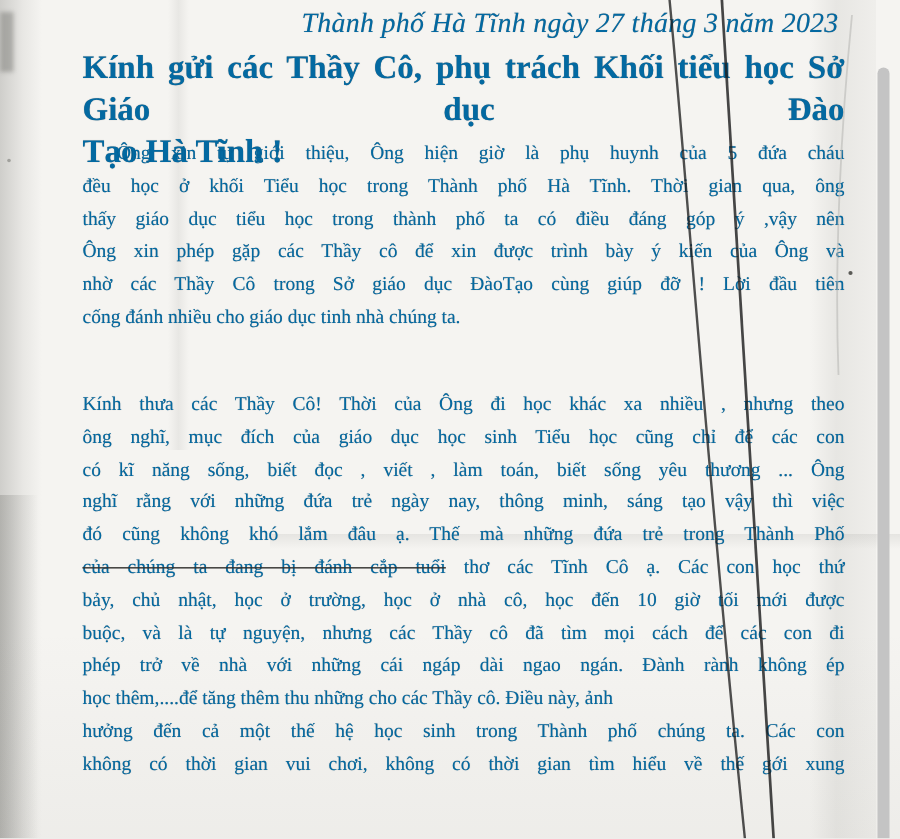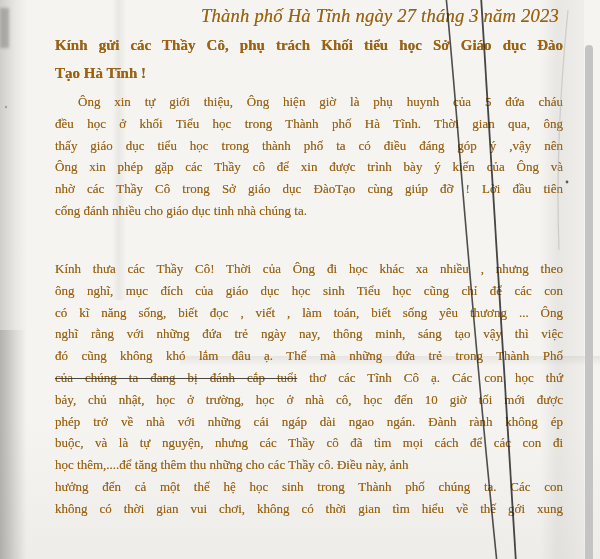--- a/index.html
+++ b/index.html
@@ -2,21 +2,21 @@
 <html><head>
 <meta charset="utf-8">
 <style>
   html,body{margin:0;padding:0;background:#e9e9e7;}
   .page{
     position:relative;
     width:600px;height:559px;
     overflow:hidden;
     background:#f5f4f1;
     font-family:"Liberation Serif","DejaVu Serif",serif;
-    color:#a16207;
+    color:#0369a1;
   }
   
   .edge-left{
     position:absolute;left:0;top:0;width:28px;height:559px;
     background:linear-gradient(to right, rgba(118,118,114,.30), rgba(118,118,114,.10) 55%, rgba(118,118,114,0));
     pointer-events:none;
   }
   .edge-left-lower{
     position:absolute;left:0;top:330px;width:30px;height:229px;
     background:linear-gradient(to right, rgba(105,105,100,.28), rgba(105,105,100,0) 85%);
@@ -56,21 +56,21 @@
   }
   
   .dateline{
     position:absolute;left:201px;top:5px;width:380px;
     font-style:italic;font-size:18.6px;letter-spacing:.2px;
     white-space:nowrap;
     text-shadow:0 0 .5px rgba(30,30,30,.45);
   }
   .salutation{
     position:absolute;left:55px;top:31px;width:508px;
-    font-weight:bold;font-size:15px;line-height:28px;
+    font-weight:bold;font-size:22px;line-height:28px;
     text-shadow:0 0 .5px rgba(20,20,20,.5);
   }
   .body-par{position:absolute;left:55px;width:508px;font-size:13px;line-height:21.8px;
     text-shadow:0 0 .5px rgba(30,30,30,.4);}
   .par1{top:91px;}
   .par2{top:258px;}
   .line{text-align:justify;text-align-last:justify;}
   .line.short{text-align-last:left;}
   .line.indent{padding-left:23px;}
   .struck{text-decoration:line-through;text-decoration-thickness:1.3px;text-decoration-color:rgba(50,50,48,.8);}
@@ -105,22 +105,22 @@
   </div>
 
   <div class="body-par par2">
     <div class="line">Kính thưa các Thầy Cô! Thời của Ông đi học khác xa nhiều , nhưng theo</div>
     <div class="line">ông nghĩ, mục đích của giáo dục học sinh Tiểu học cũng chỉ để các con</div>
     <div class="line">có kĩ năng sống, biết đọc , viết , làm toán, biết sống yêu thương ... Ông</div>
     <div class="line">nghĩ rằng với những đứa trẻ ngày nay, thông minh, sáng tạo vậy thì việc</div>
     <div class="line">đó cũng không khó lắm đâu ạ. Thế mà những đứa trẻ trong Thành Phố</div>
     <div class="line"><span class="struck">của chúng ta đang bị đánh cắp tuổi</span><span> thơ các Tĩnh Cô ạ. Các con học thứ</span></div>
     <div class="line">bảy, chủ nhật, học ở trường, học ở nhà cô, học đến 10 giờ tối mới được</div>
+    <div class="line">buộc, và là tự nguyện, nhưng các Thầy cô đã tìm mọi cách để các con đi</div>
     <div class="line">phép trở về nhà với những cái ngáp dài ngao ngán. Đành rành không ép</div>
-    <div class="line">buộc, và là tự nguyện, nhưng các Thầy cô đã tìm mọi cách để các con đi</div>
     <div class="line short">học thêm,....để tăng thêm thu những cho các Thầy cô. Điều này, ảnh</div>
     <div class="line">hưởng đến cả một thế hệ học sinh trong Thành phố chúng ta. Các con</div>
     <div class="line">không có thời gian vui chơi, không có thời gian tìm hiểu về thế gới xung</div>
 
   </div>
 
   <svg class="artifact-svg" width="600" height="559" viewBox="0 0 600 559">
     <path d="M446,-4 C458,120 470,300 497,563" stroke="#1f1f1f" stroke-width="1.6" fill="none" opacity="0.78"></path>
     <path d="M481,-4 C490,140 501,320 516,563" stroke="#1f1f1f" stroke-width="1.8" fill="none" opacity="0.82"></path>
     <path d="M568,10 C561,80 556,170 559,250" stroke="#b9b9b5" stroke-width="1.2" fill="none" opacity="0.6"></path>

